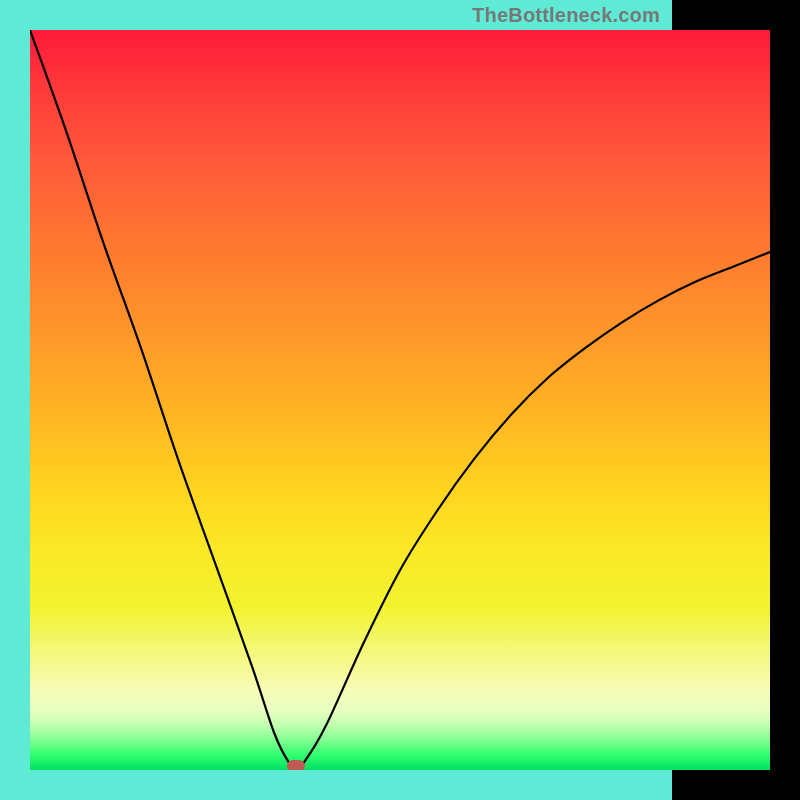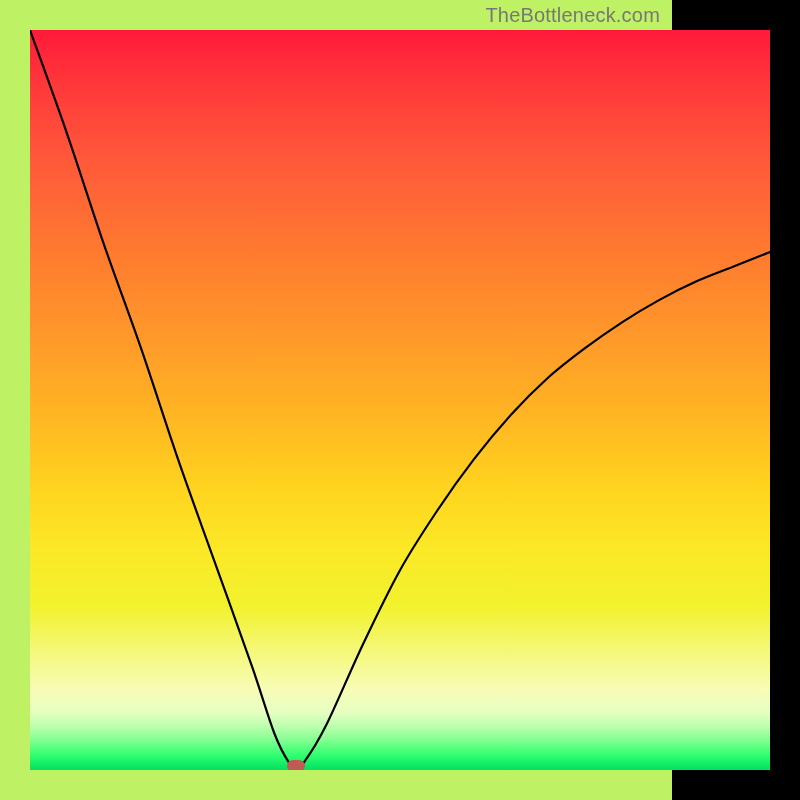--- a/index.html
+++ b/index.html
@@ -10,21 +10,22 @@
     background: #000;
     overflow: hidden;
     font-family: Arial, Helvetica, sans-serif;
   }
   .frame {
     position: absolute;
     top: 0;
     left: 0;
     width: 672px;
     height: 800px;
-    background: #bef264;
+    background: #5eead4;
+    font-weight: bold;
   }
   .plot-area {
     position: absolute;
     top: 30px;
     left: 30px;
     width: 740px;
     height: 740px;
     overflow: hidden;
   }
   .gradient {

